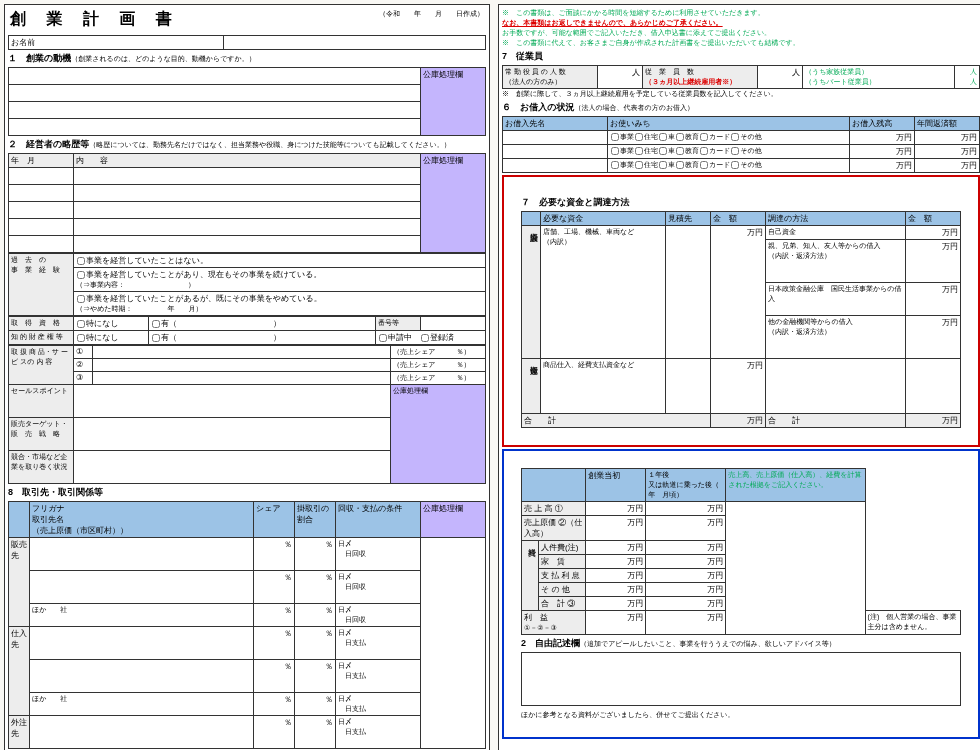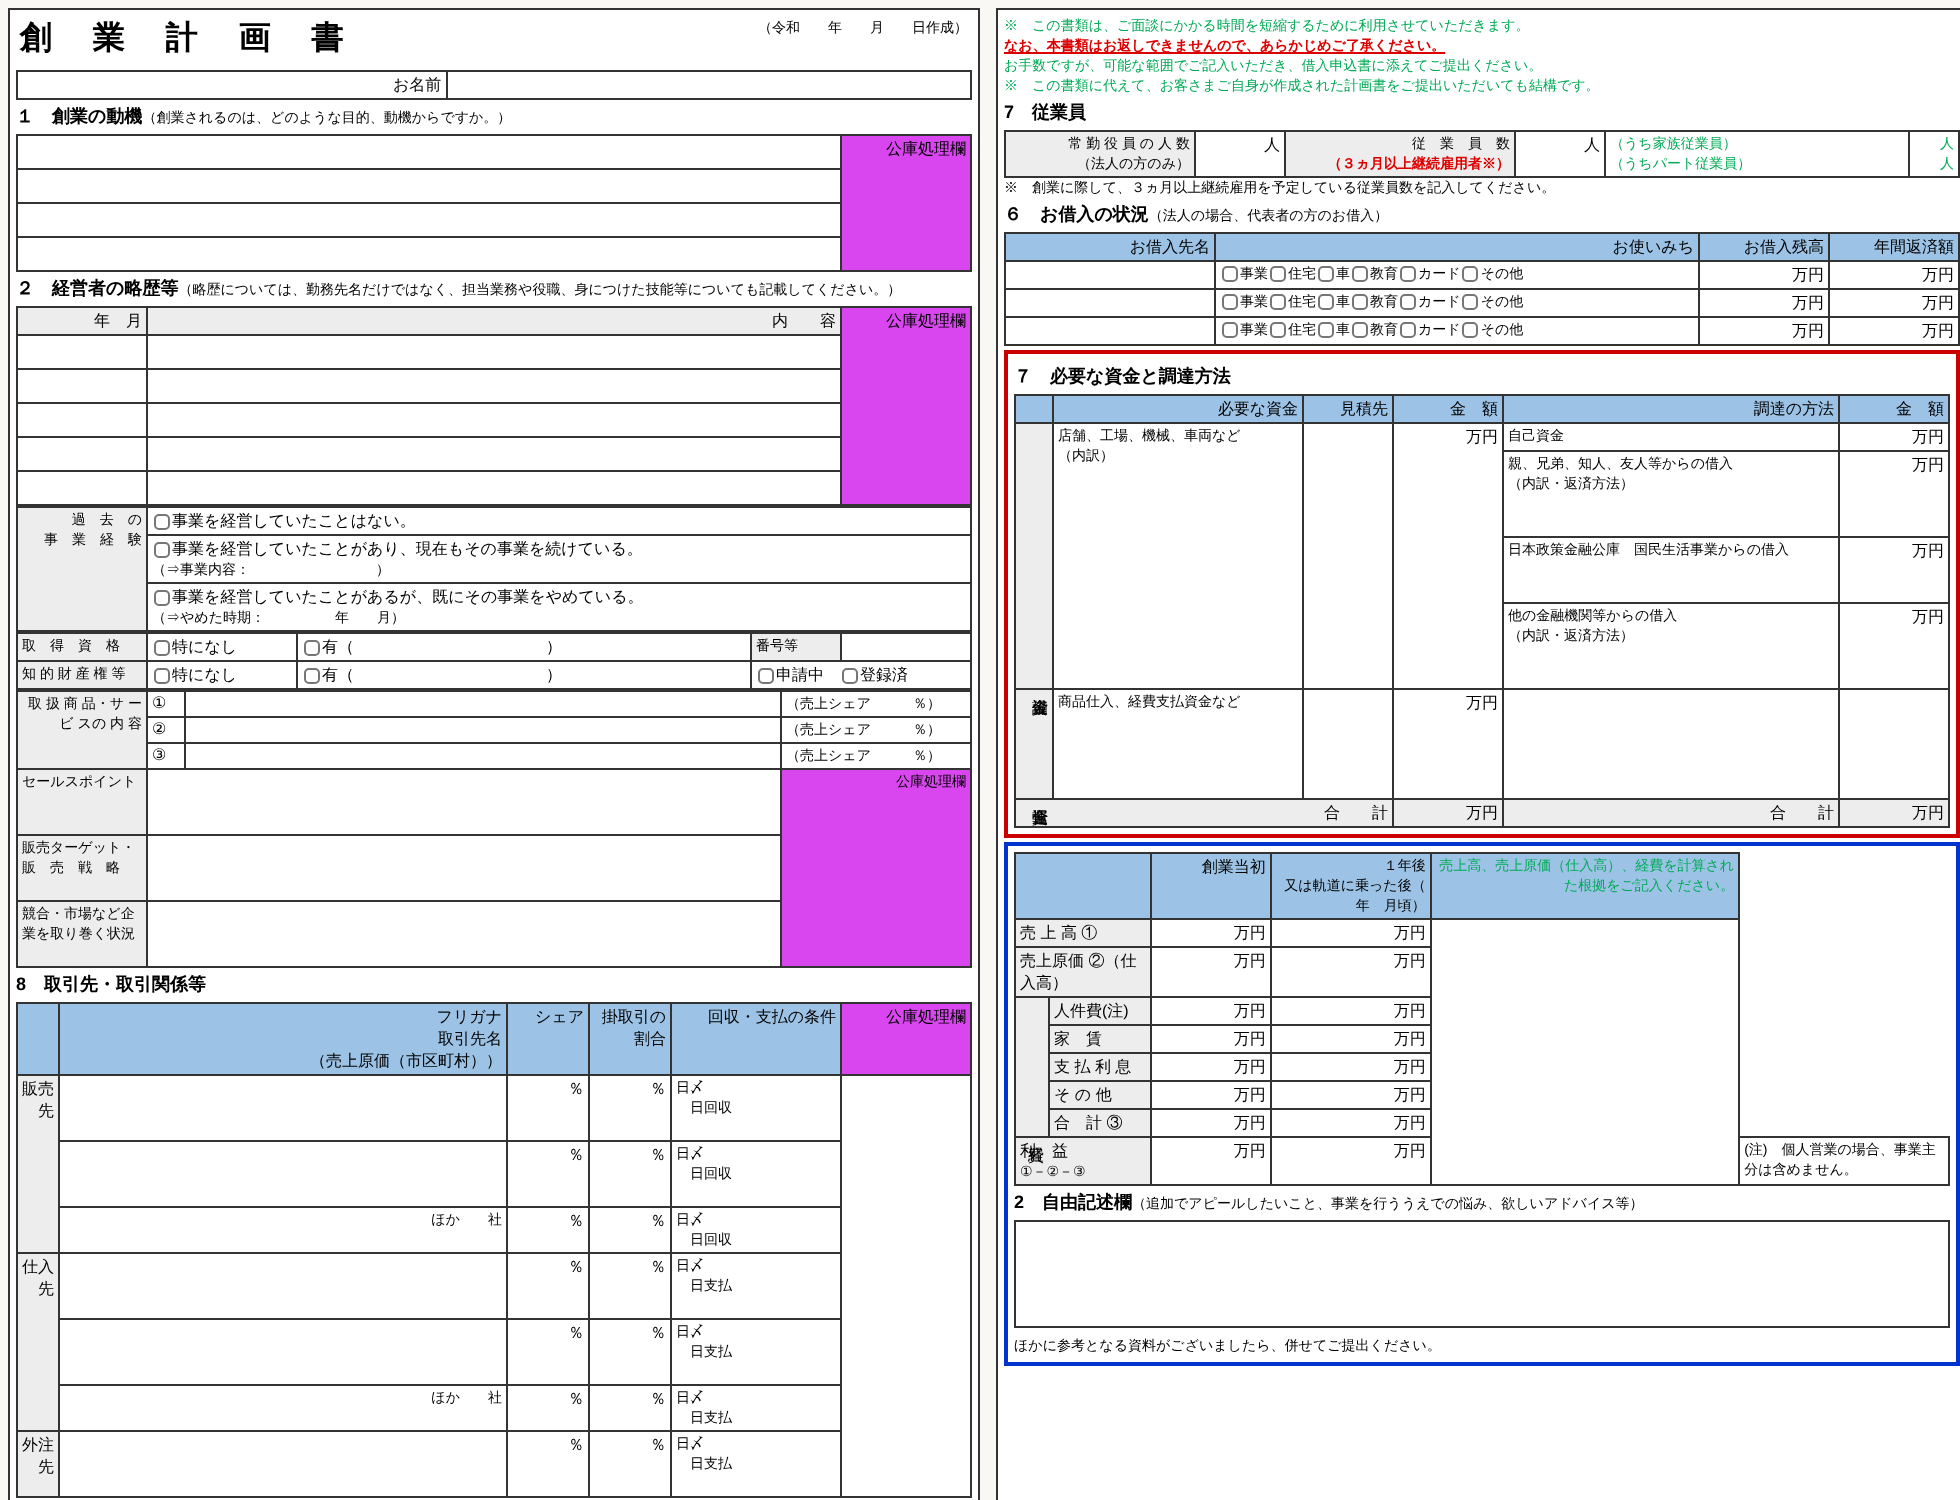--- a/index.html
+++ b/index.html
@@ -3,27 +3,27 @@
 <meta charset="utf-8">
 <style>
 body{font-family:"MS PGothic",sans-serif;font-size:8px;margin:0;padding:4px;background:#f9f8f4;width:980px;display:flex;gap:8px}
 .page{width:478px;background:#fff;border:1px solid #333}
 .pad{padding:3px}
 table{border-collapse:collapse;width:100%}
 td,th{border:1px solid #333;padding:1px 2px;font-size:8px;font-weight:normal;vertical-align:top}
 .nb td,.nb th{border:none}
 .title{font-size:16px;font-weight:bold;letter-spacing:8px}
 .sec{font-size:9px;font-weight:bold;margin:2px 0}
-.gray{background:#d946ef}
+.gray{background:#c4b5fd}
 .lgray{background:#ededed}
 .blue{background:#9cc3e6}
 .grn{color:#0a5}.rd{color:#d00;font-weight:bold}.ul{text-decoration:underline}
 .sm{font-size:7px}
-.ctr{text-align:right}.rt{text-align:right}
-.box{border:2px solid;padding:3px;margin:2px 0}
+.ctr{text-align:left}.rt{text-align:right}
+.box{border:2px solid;padding:17px;margin:2px 0}
 input[type=checkbox]{width:8px;height:8px;margin:0 1px;vertical-align:middle}.h14{height:14px}.h30{height:30px}.h40{height:40px}.h50{height:50px}
 </style>
 </head>
 <body>
 
 <div class="page pad">
 <table class="nb">
       <tbody>
         <tr>
 <td class="title">創 業 計 画 書</td>

